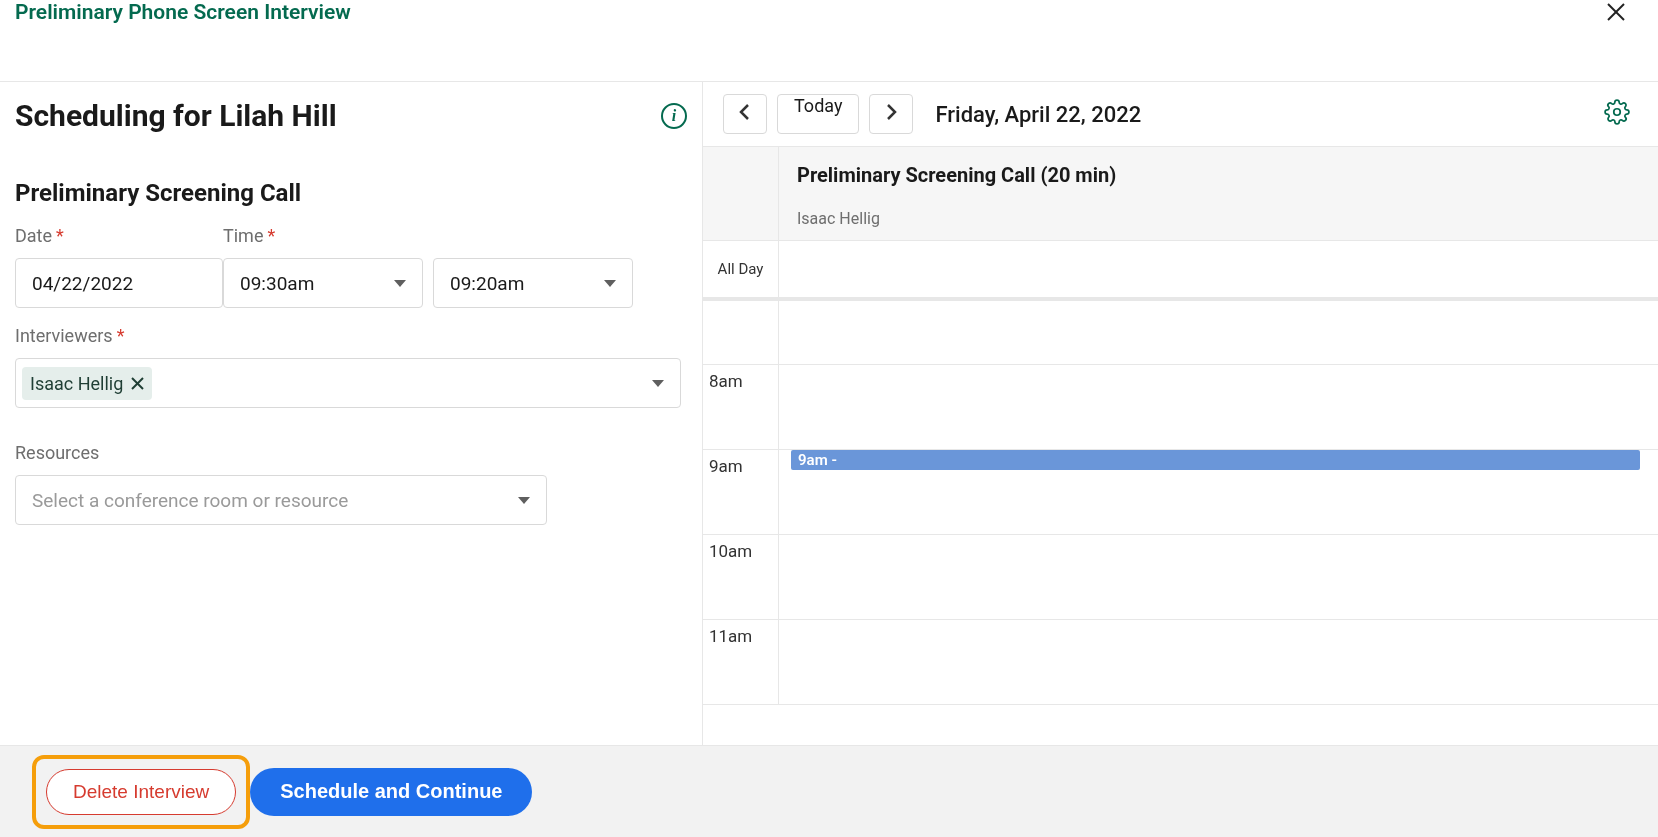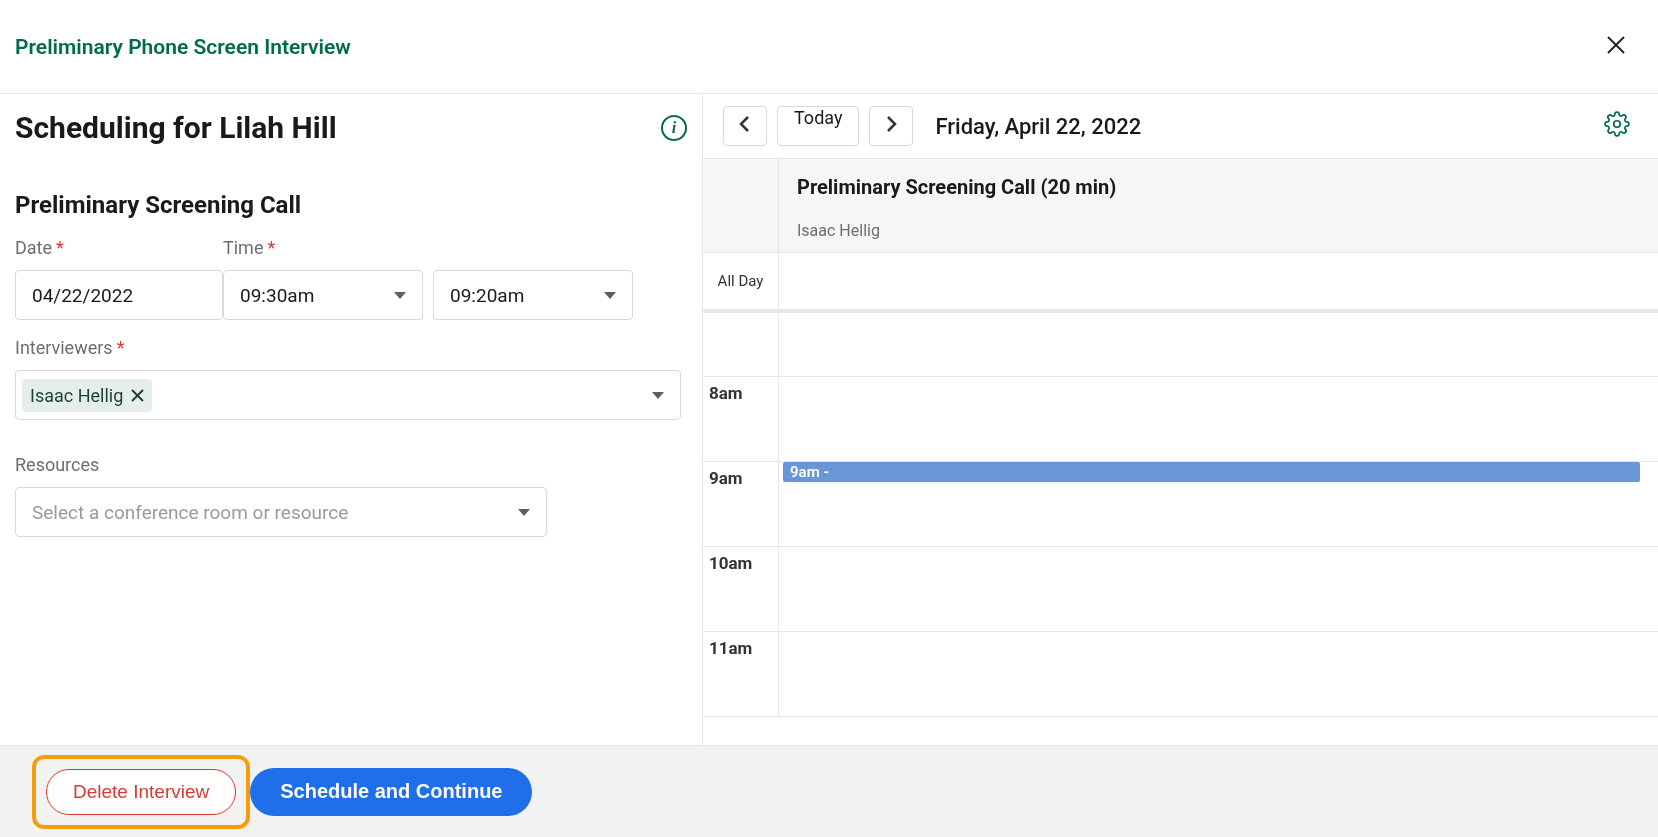--- a/index.html
+++ b/index.html
@@ -11,21 +11,21 @@
     --red:#d63b2f;
     --blue:#1f6feb;
     --slot:#6a96d9;
     --highlight:#f59e0b;
     --footer-bg:#f2f2f2;
     --required:#d63b2f;
   }
   *{box-sizing:border-box;}
   html,body{margin:0;padding:0;height:100%;font-family:-apple-system,BlinkMacSystemFont,"Segoe UI",Roboto,Helvetica,Arial,sans-serif;color:var(--ink);}
   body{width:1658px;height:837px;overflow:hidden;position:relative;}
-  .top-bar{height:94px;border-bottom:1px solid var(--border-light);display:flex;align-items:center;justify-content:space-between;padding:0 28px 0 15px;}
+  .top-bar{height:82px;border-bottom:1px solid var(--border-light);display:flex;align-items:flex-start;justify-content:space-between;padding:0 28px 0 15px;}
   .top-title{color:var(--green);font-size:21px;font-weight:600;}
   .close-btn{width:28px;height:28px;display:flex;align-items:center;justify-content:center;cursor:pointer;}
   .close-btn svg{stroke:#222;stroke-width:2;fill:none;}
 
   .content{display:flex;height:calc(100% - 75px - 92px);}
   
   .left{width:702px;padding:0 15px;overflow-y:auto;}
   .sched-head{display:flex;align-items:center;justify-content:space-between;margin-top:16px;}
   .sched-head h1{font-size:30px;font-weight:700;margin:0;}
   .info-icon{width:26px;height:26px;border:2px solid var(--green);border-radius:50%;display:flex;align-items:center;justify-content:center;color:var(--green);font-weight:700;font-style:italic;font-family:Georgia,serif;}
@@ -63,23 +63,23 @@
   .time-col{width:76px;flex-shrink:0;border-right:1px solid var(--border-light);}
   .cal-header-main{flex:1;padding:16px 18px 12px;}
   .resource-title{font-size:20px;font-weight:700;}
   .resource-sub{font-size:16px;color:var(--muted);margin-top:22px;}
   .allday-row{display:flex;border-bottom:4px solid #e7e7e7;}
   .allday-row .time-col{display:flex;align-items:center;justify-content:center;font-size:15px;color:#333;height:56px;}
   .allday-row .slot-area{flex:1;}
   .hours{flex:1;overflow-y:hidden;}
   .hour-row{display:flex;height:85px;border-bottom:1px solid var(--border-light);position:relative;}
   .hour-row.short{height:64px;}
-  .hour-row .time-col{display:flex;align-items:flex-start;justify-content:flex-start;padding:6px 16px 0 6px;font-size:17px;font-weight:700;color:#333;}
+  .hour-row .time-col{display:flex;align-items:flex-start;justify-content:flex-start;padding:6px 16px 0 6px;font-size:17px;font-weight:400;color:#333;}
   .hour-row .slot-area{flex:1;position:relative;padding-right:18px;}
-  .event{position:absolute;left:4px;right:18px;top:0;height:20px;background:var(--slot);color:#fff;font-size:15px;font-weight:600;border-radius:2px;padding:1px 7px;overflow:hidden;}
+  .event{position:absolute;left:12px;right:18px;top:0;height:20px;background:var(--slot);color:#fff;font-size:15px;font-weight:600;border-radius:2px;padding:1px 7px;overflow:hidden;}
 
   
   .footer{position:absolute;left:0;right:0;bottom:0;height:92px;background:var(--footer-bg);border-top:1px solid var(--border-light);display:flex;align-items:center;padding:0 32px;}
   .delete-wrap{border:4px solid var(--highlight);border-radius:12px;padding:10px;}
   .btn-delete{height:46px;border:1px solid var(--red);color:var(--red);background:#fff;border-radius:23px;padding:0 26px;font-size:19px;font-weight:500;cursor:pointer;}
   .btn-primary{height:48px;background:#1f6feb;color:#fff;border:none;border-radius:24px;padding:0 30px;font-size:20px;font-weight:600;cursor:pointer;}
 </style>
 </head>
 <body>
 

